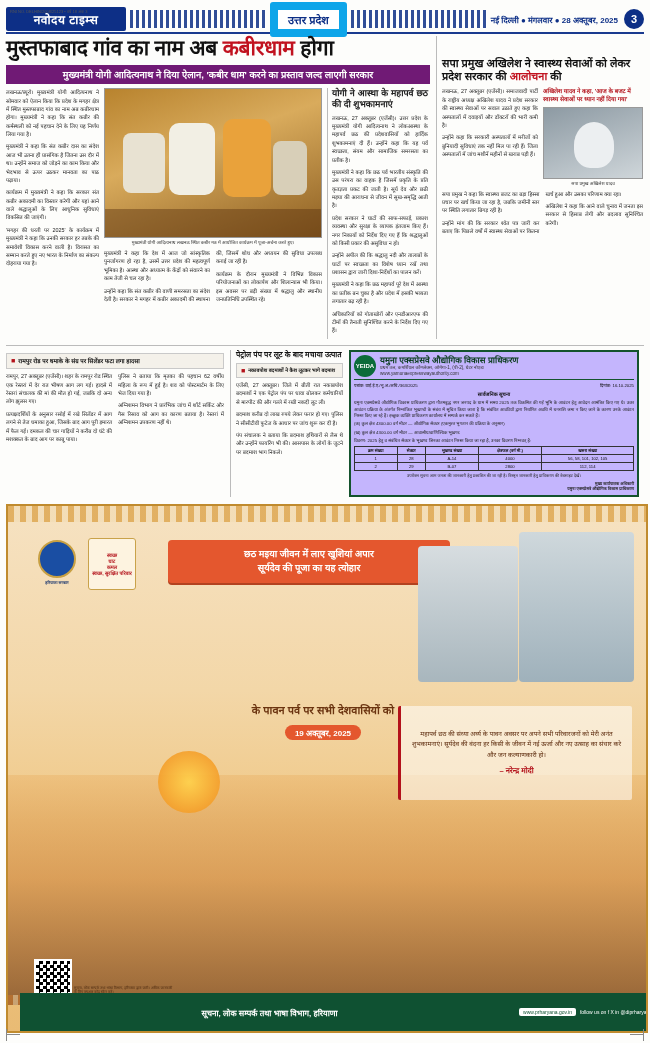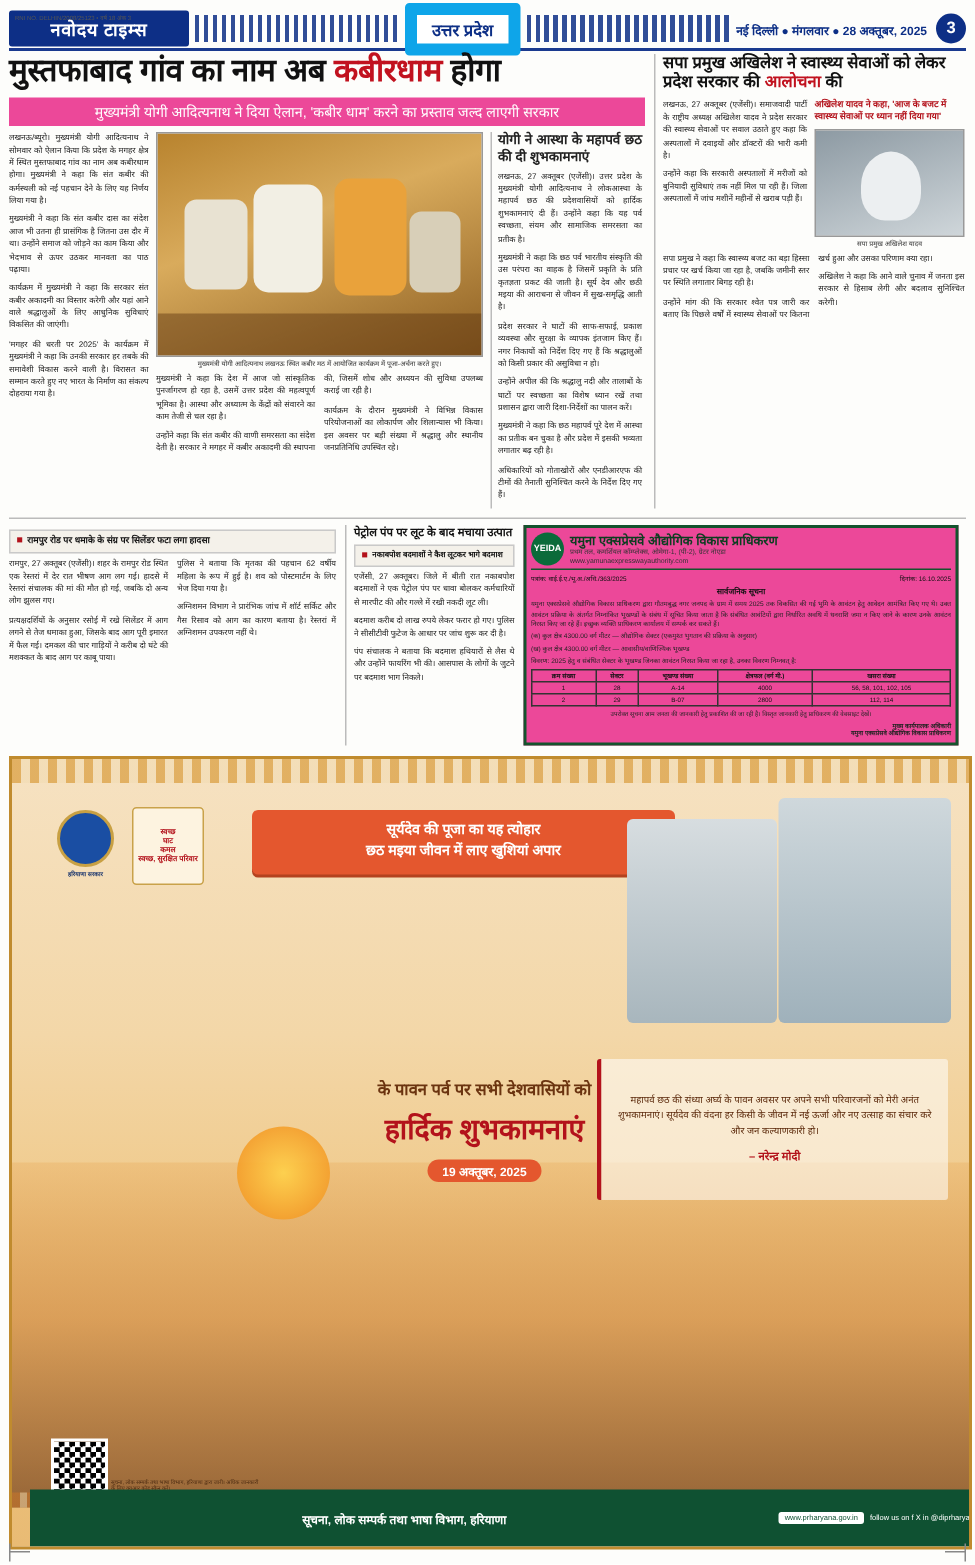--- a/index.html
+++ b/index.html
@@ -16,41 +16,41 @@
   .dateline{font-size:8px;color:#0d2f86;font-weight:bold;white-space:nowrap;padding-right:6px;}
   .pagenum{width:20px;height:20px;border-radius:50%;background:#0d2f86;color:#fff;font-size:11px;font-weight:bold;
     display:flex;align-items:center;justify-content:center;}
   .tiny-left{position:absolute;left:10px;top:9px;font-size:4px;color:#555;}
 
   
   .content{position:absolute;left:6px;top:36px;width:638px;}
 
   .lead-head{font-size:21px;font-weight:bold;color:#111;line-height:1.15;letter-spacing:-.2px;}
   .lead-head .red{color:#c1121f;}
-  .subbar{background:#ec4899;color:#fff;font-size:9.5px;font-weight:normal;text-align:center;padding:3px 4px;margin-top:5px;}
+  .subbar{background:#701a75;color:#fff;font-size:9.5px;font-weight:bold;text-align:center;padding:3px 4px;margin-top:5px;}
 
   .col-rule{border-left:1px solid #bbb;}
 
   .body-text{font-size:5.4px;line-height:1.55;text-align:justify;color:#222;}
   .body-text p{margin:0 0 4px 0;}
 
   .photo{background:linear-gradient(160deg,#b8832e,#d9ab5c 40%,#8d5f22);border:1px solid #999;position:relative;overflow:hidden;}
   .photo .pfig{position:absolute;border-radius:50%;}
   .caption{font-size:4.6px;color:#333;text-align:center;margin-top:2px;line-height:1.3;}
 
   .hl-head{font-size:15px;font-weight:bold;line-height:1.15;color:#111;}
   .mid-head{font-size:11px;font-weight:bold;line-height:1.2;color:#111;}
   .mid-head .red{color:#c1121f;}
 
   .bullet-box{border:1px solid #c9c9c9;background:#f4f1ea;padding:3px 4px;margin:3px 0;}
   .bullet-line{font-size:6px;font-weight:bold;color:#111;line-height:1.45;display:flex;gap:3px;}
   .bullet-line .dot{color:#b3121b;font-size:7px;line-height:1;}
 
   
-  .notice{border:2px solid #14532d;background:#ec4899;padding:3px;}
+  .notice{border:2px solid #14532d;background:#c4b5fd;padding:3px;}
   .notice-head{display:flex;align-items:center;gap:4px;border-bottom:1px solid #14532d;padding-bottom:2px;}
   .notice-logo{width:22px;height:22px;border-radius:50%;background:#0b6b3a;color:#fff;font-size:6px;display:flex;align-items:center;justify-content:center;font-weight:bold;}
   .notice-title{font-size:8.5px;font-weight:bold;color:#0b3d1f;line-height:1.2;}
   .notice-sub{font-size:4.6px;color:#333;line-height:1.35;}
   .notice-body{font-size:4.4px;line-height:1.45;color:#222;text-align:justify;margin-top:2px;}
   .notice-center{text-align:center;font-weight:bold;font-size:5.2px;margin:2px 0;}
   table.ntab{width:100%;border-collapse:collapse;font-size:4.2px;margin-top:2px;}
   table.ntab th,table.ntab td{border:.5px solid #333;padding:1px 2px;text-align:center;}
   .notice-foot{font-size:4.1px;text-align:center;margin-top:2px;line-height:1.35;color:#222;}
 
@@ -67,21 +67,21 @@
   .ad-emblem{position:absolute;left:80px;top:32px;width:46px;height:50px;background:#fdf3e0;border:1px solid #c9a24a;border-radius:3px;
     display:flex;flex-direction:column;align-items:center;justify-content:center;}
   .ad-emblem-t{font-size:5px;color:#b3121b;font-weight:bold;line-height:1.25;text-align:center;}
   .ad-ribbon{position:absolute;left:160px;top:34px;width:262px;padding:7px 10px;background:#e4572e;color:#fff;border-radius:4px;
     text-align:center;font-size:9.5px;font-weight:bold;line-height:1.5;box-shadow:0 2px 0 #b3421f;}
   .ad-photo{position:absolute;border-radius:4px;overflow:hidden;}
   .ad-modi{right:12px;top:26px;width:115px;height:150px;background:linear-gradient(180deg,#cfd8dc,#9fb1bb);}
   .ad-khattar{right:128px;top:40px;width:100px;height:136px;background:linear-gradient(180deg,#d7dde0,#a8b6bd);}
   .ad-main-title{position:absolute;left:150px;top:196px;width:330px;text-align:center;}
   .ad-main-title .l1{font-size:26px;font-weight:bold;color:#b3121b;letter-spacing:1px;}
-  .ad-main-title .l2{font-size:11px;color:#6b3410;font-weight:bold;margin-top:16px;}
+  .ad-main-title .l2{font-size:11px;color:#6b3410;font-weight:bold;margin-top:0;}
   .ad-main-title .l3{font-size:19px;font-weight:bold;color:#b3121b;margin-top:6px;}
   .ad-date-badge{display:inline-block;margin-top:8px;background:#e4572e;color:#fff;font-size:8px;font-weight:bold;
     padding:2px 10px;border-radius:10px;}
   .ad-quote{position:absolute;right:14px;top:200px;width:215px;background:rgba(255,255,255,.55);border-left:3px solid #b3121b;
     padding:23px 8px;font-size:6.4px;line-height:1.6;color:#5c2a0c;text-align:center;border-radius:2px;}
   .ad-quote .attrib{display:block;margin-top:5px;font-size:7.5px;font-weight:bold;color:#b3121b;}
   .ad-river{position:absolute;left:0;bottom:26px;width:100%;height:230px;
     background:linear-gradient(180deg,rgba(233,171,90,.35) 0%,rgba(203,128,56,.55) 45%,rgba(122,72,34,.75) 100%);}
   .ad-sun{position:absolute;left:150px;top:245px;width:62px;height:62px;border-radius:50%;
     background:radial-gradient(circle,#ffd24a,#f08a1d);opacity:.9;}
@@ -151,21 +151,21 @@
               <p>प्रदेश सरकार ने घाटों की साफ-सफाई, प्रकाश व्यवस्था और सुरक्षा के व्यापक इंतजाम किए हैं। नगर निकायों को निर्देश दिए गए हैं कि श्रद्धालुओं को किसी प्रकार की असुविधा न हो।</p>
               <p>उन्होंने अपील की कि श्रद्धालु नदी और तालाबों के घाटों पर स्वच्छता का विशेष ध्यान रखें तथा प्रशासन द्वारा जारी दिशा-निर्देशों का पालन करें।</p>
               <p>मुख्यमंत्री ने कहा कि छठ महापर्व पूरे देश में आस्था का प्रतीक बन चुका है और प्रदेश में इसकी भव्यता लगातार बढ़ रही है।</p>
               <p>अधिकारियों को गोताखोरों और एनडीआरएफ की टीमों की तैनाती सुनिश्चित करने के निर्देश दिए गए हैं।</p>
             </div>
           </div>
         </div>
       </div>
 
       <div style="width:206px;" class="col-rule">
-        <div style="padding-left:5px;">
+        <div style="padding-left:5px;margin-top:21px;">
           <div class="mid-head">
             <span>सपा प्रमुख अखिलेश ने स्वास्थ्य सेवाओं को लेकर प्रदेश सरकार की </span><span class="red">आलोचना</span><span> की</span>
           </div>
           <div style="display:flex;gap:5px;margin-top:4px;">
             <div style="width:96px;" class="body-text">
               <p>लखनऊ, 27 अक्तूबर (एजेंसी)। समाजवादी पार्टी के राष्ट्रीय अध्यक्ष अखिलेश यादव ने प्रदेश सरकार की स्वास्थ्य सेवाओं पर सवाल उठाते हुए कहा कि अस्पतालों में दवाइयों और डॉक्टरों की भारी कमी है।</p>
               <p>उन्होंने कहा कि सरकारी अस्पतालों में मरीजों को बुनियादी सुविधाएं तक नहीं मिल पा रही हैं। जिला अस्पतालों में जांच मशीनें महीनों से खराब पड़ी हैं।</p>
             </div>
             <div style="width:100px;">
               <div style="font-size:6px;font-weight:bold;color:#b3121b;line-height:1.35;margin-bottom:3px;">अखिलेश यादव ने कहा, 'आज के बजट में स्वास्थ्य सेवाओं पर ध्यान नहीं दिया गया'</div>
@@ -281,30 +281,29 @@
     </div>
 
     <div class="ad-emblem">
       <div class="ad-emblem-t" style="white-space:pre-line;">स्वच्छ
 घाट
 कमल
 स्वच्छ, सुरक्षित परिवार</div>
     </div>
 
     <div class="ad-ribbon">
+      <div>छठ मइया जीवन में लाए खुशियां अपार</div>
       <div>सूर्यदेव की पूजा का यह त्योहार</div>
-      <div>छठ मइया जीवन में लाए खुशियां अपार</div>
     </div>
 
     <div class="ad-photo ad-khattar"></div>
     <div class="ad-photo ad-modi"></div>
 
     <div class="ad-main-title">
       <div class="l2">के पावन पर्व पर सभी देशवासियों को</div>
-      <div class="l3">हार्दिक शुभकामनाएं</div>
       <div class="ad-date-badge">19 अक्तूबर, 2025</div>
     </div>
 
     <div class="ad-quote">
       <span>महापर्व छठ की संध्या अर्घ्य के पावन अवसर पर अपने सभी परिवारजनों को मेरी अनंत शुभकामनाएं। सूर्यदेव की वंदना हर किसी के जीवन में नई ऊर्जा और नए उत्साह का संचार करे और जन कल्याणकारी हो।</span>
       <span class="attrib">– नरेन्द्र मोदी</span>
     </div>
 
     <div class="ad-qr"></div>
     <div class="ad-qr-cap">सूचना, लोक सम्पर्क तथा भाषा विभाग, हरियाणा द्वारा जारी। अधिक जानकारी के लिए क्यूआर कोड स्कैन करें।</div>

